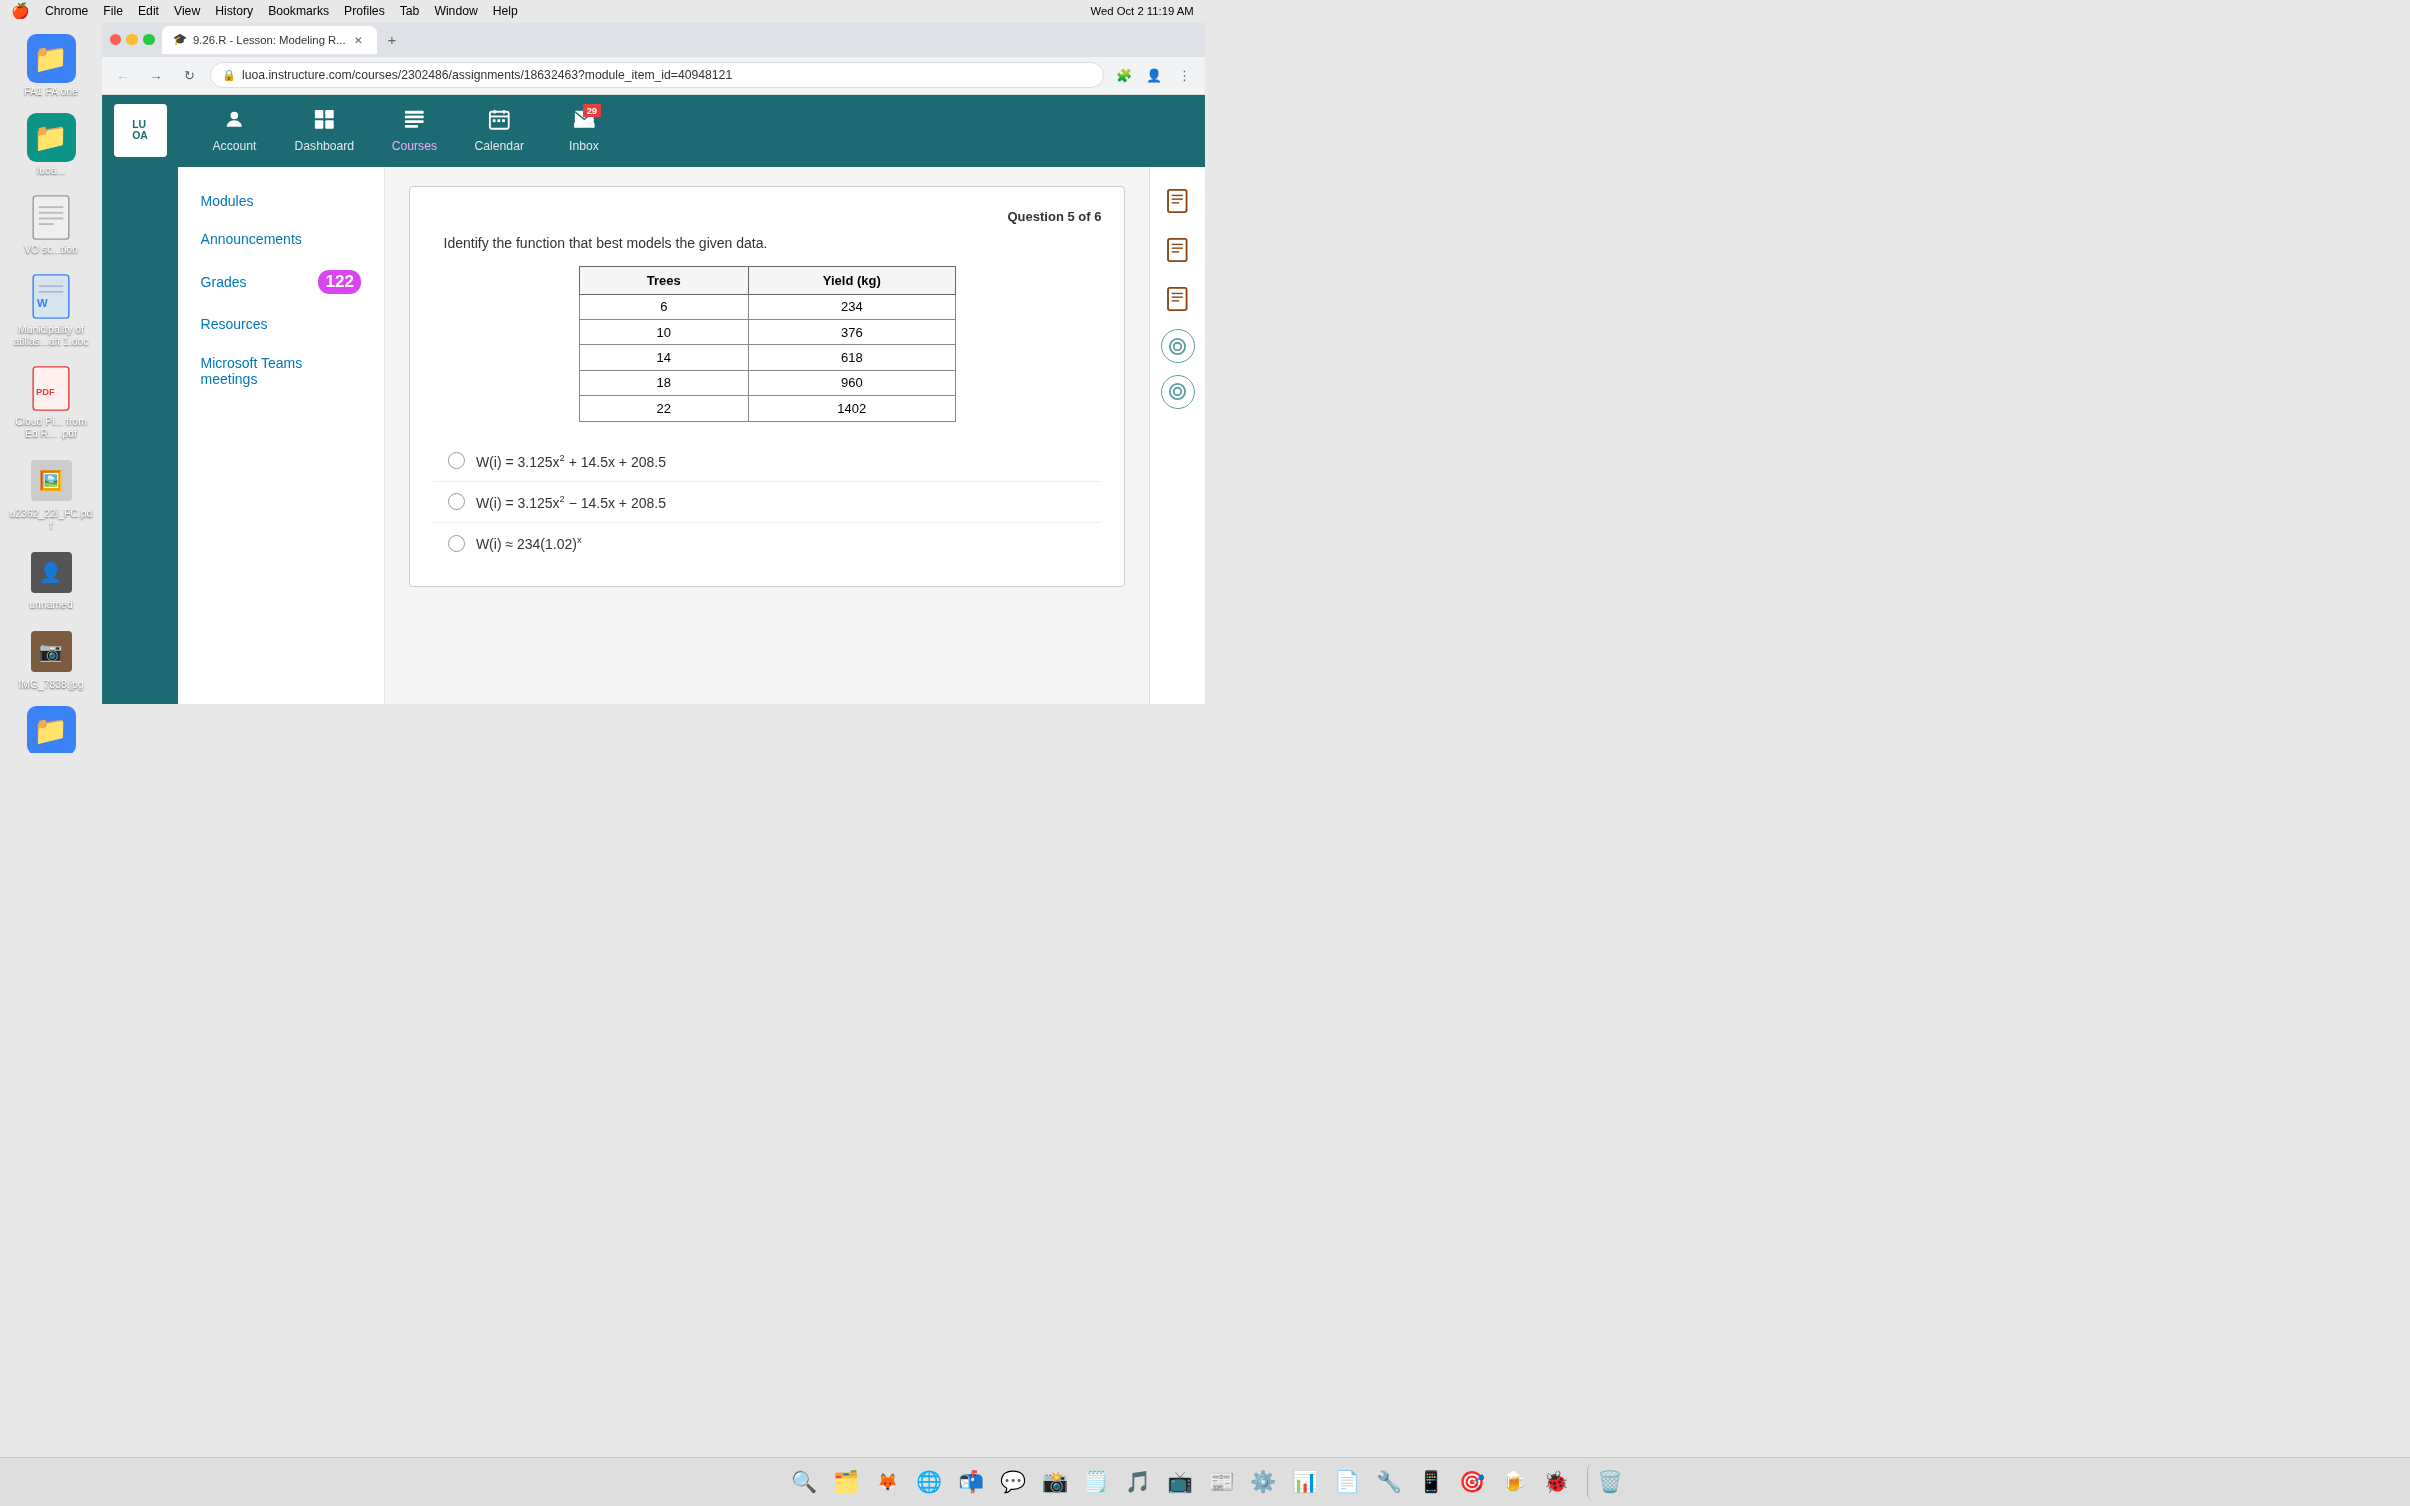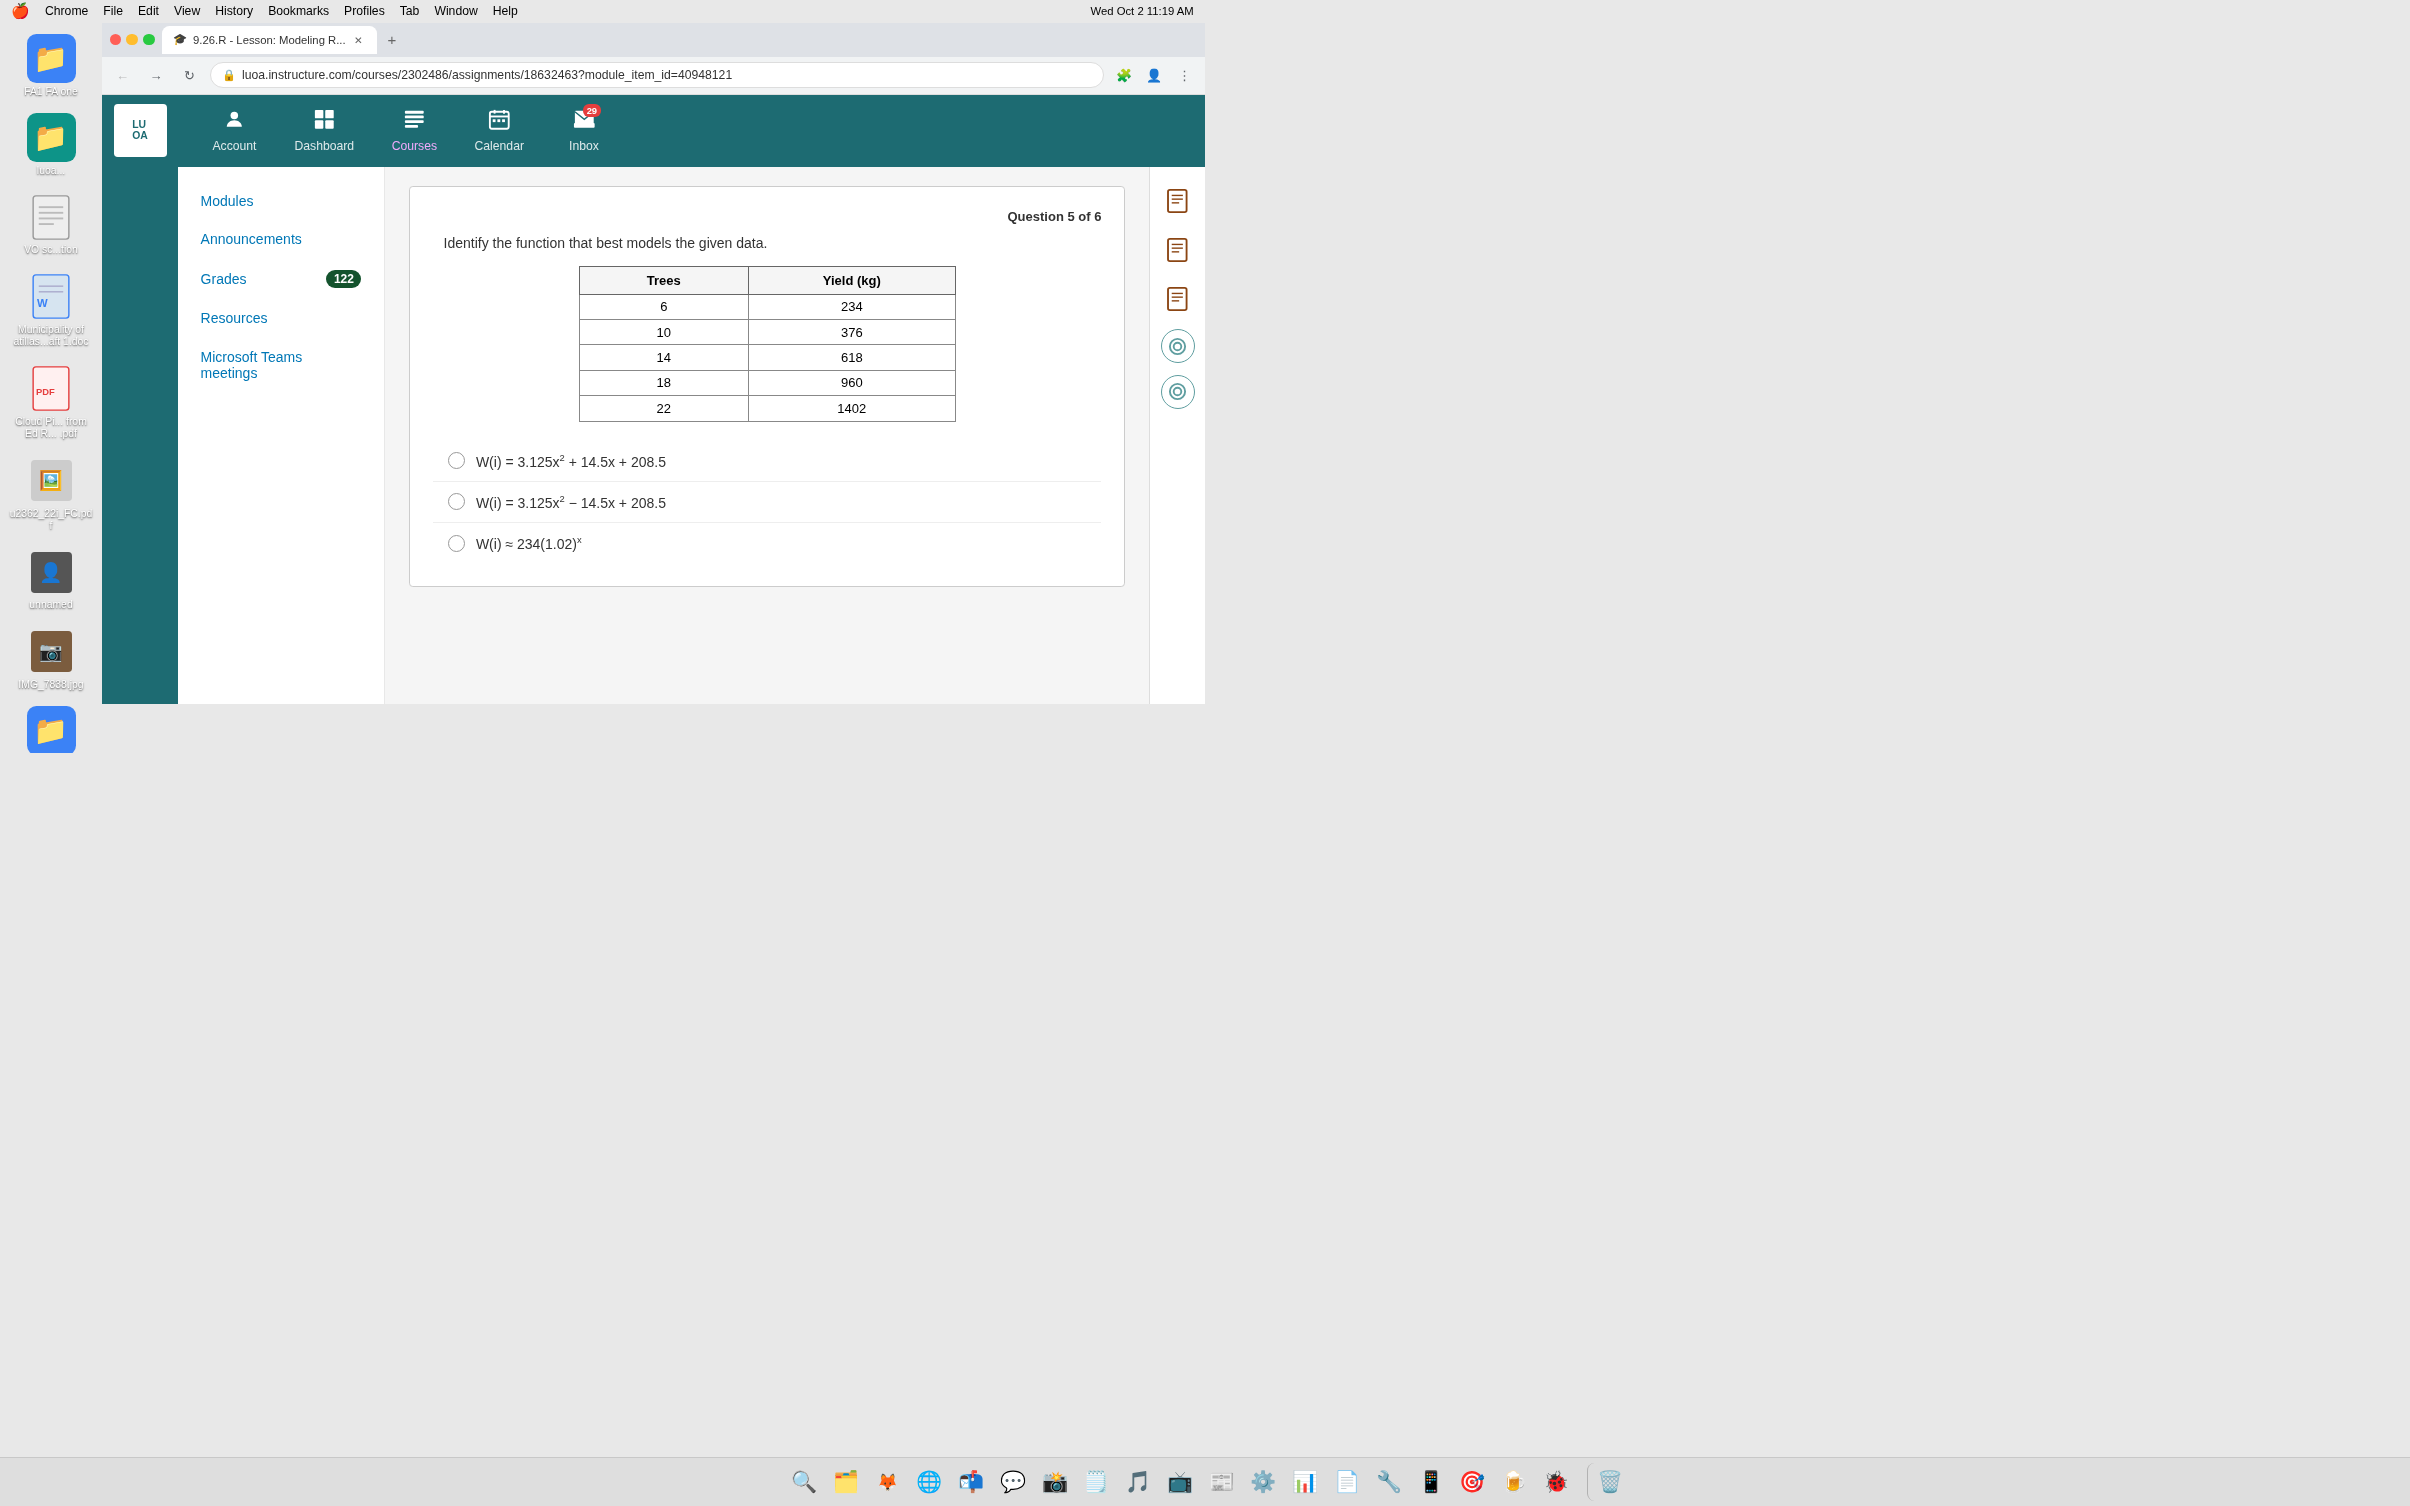--- a/index.html
+++ b/index.html
@@ -204,21 +204,21 @@
     .topnav-label { font-size: 12.2px; font-weight: 400; }
     .topnav-badge {
       position: relative;
     }
     .badge-count {
       position: absolute;
       top: -3.8px;
       right: -5.6px;
       background: #e53e3e;
       color: white;
-      border-radius: 6px;
+      border-radius: 0;
       font-size: 9.4px;
       padding: 0.9px 3.8px;
       font-weight: bold;
       min-width: 17px;
       text-align: center;
     }
 
     
     .canvas-body {
       flex: 1;
@@ -237,25 +237,25 @@
     .sidebar-item {
       padding: 11.3px 22.6px;
       font-size: 14px;
       color: #0077b6;
       cursor: pointer;
       display: flex;
       align-items: center;
       justify-content: space-between;
     }
     .sidebar-badge {
-      background: #14532d;
+      background: #d946ef;
       color: white;
       border-radius: 11.3px;
       padding: 1.9px 7.5px;
-      font-size: 12px;
+      font-size: 17px;
       font-weight: bold;
     }
 
     
     .course-content {
       flex: 1;
       padding: 19px;
       overflow-y: auto;
       position: relative;
     }

